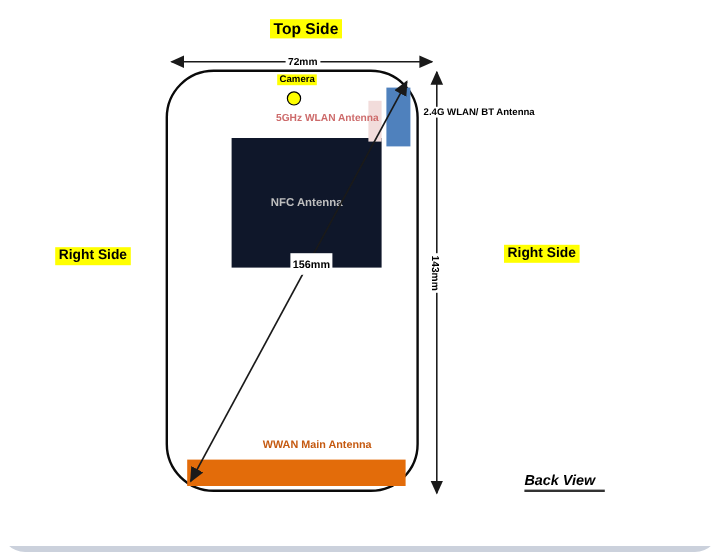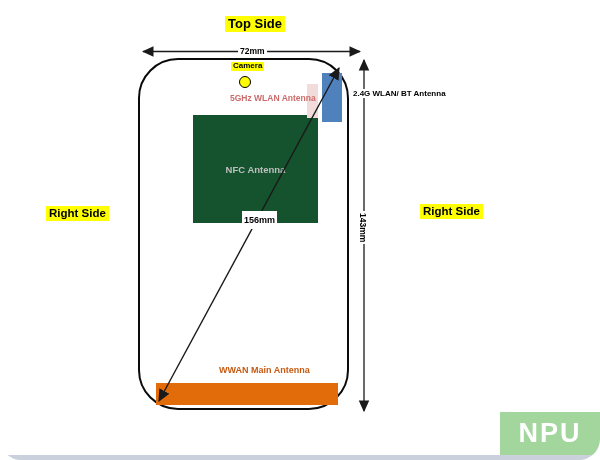--- a/index.html
+++ b/index.html
@@ -14,21 +14,21 @@
   }
   .side-label{font-size:11.5px;}
   .big-label{font-size:13px;}
   
   #phone{
     left:138px;top:58px;width:211px;height:352px;box-sizing:border-box;
     border:2.5px solid #0a0a0a;border-radius:40px;background:#ffffff;z-index:1;
   }
   
   #nfc-rect{
-    left:193px;top:115px;width:125px;height:108px;background:#14532d;z-index:2;
+    left:193px;top:115px;width:125px;height:108px;background:#0f172a;z-index:2;
     display:flex;align-items:center;justify-content:center;
   }
   #nfc-label{color:#BFBFBF;font-weight:bold;font-size:9.5px;white-space:nowrap;}
   #pink-strip{left:307px;top:84px;width:11px;height:34px;background:#F2DCDB;z-index:3;}
   #blue-rect{left:322px;top:73px;width:20px;height:49px;background:#4F81BD;z-index:3;}
   #orange-rect{left:156px;top:383px;width:182px;height:22px;background:#E36C0A;z-index:3;}
   
   #camera-label{left:231px;top:62px;font-size:8px;padding:0 2px;z-index:4;text-align:right;}
   #camera-circle{
     left:239px;top:76px;width:10px;height:10px;border-radius:50%;
@@ -99,18 +99,16 @@
     </defs>
     <line x1="143" y1="51.5" x2="360" y2="51.5" stroke="#1a1a1a" stroke-width="1.3" marker-start="url(#arrow)" marker-end="url(#arrow)"></line>
     <line x1="364" y1="60" x2="364" y2="411" stroke="#1a1a1a" stroke-width="1.3" marker-start="url(#arrow)" marker-end="url(#arrow)"></line>
     <line x1="339" y1="68" x2="159" y2="401" stroke="#1a1a1a" stroke-width="1.4" marker-start="url(#arrow)" marker-end="url(#arrow)"></line>
   </svg>
 
   <span class="abs dim" id="dim-width">72mm</span>
   <span class="abs dim" id="dim-height">143mm</span>
   <span class="abs dim" id="dim-diag">156mm</span>
 
-  <div class="abs" id="npu-box">
-    <span id="npu-text">NPU</span>
-  </div>
+  <span class="abs" id="back-view">Back View</span>
   <div class="abs" id="footer-strip"></div>
 
 </div>
 
 </body></html>

